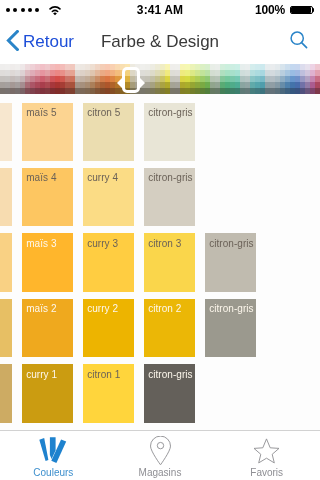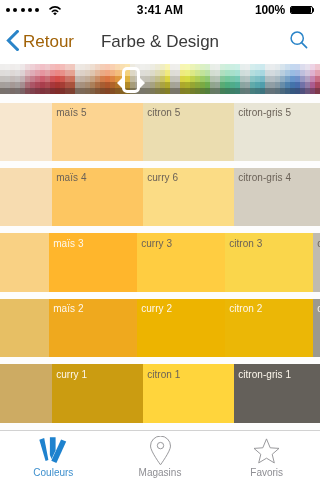--- a/index.html
+++ b/index.html
@@ -18,40 +18,40 @@
   .sb-right{position:absolute;right:5.6px;top:0;height:20px;display:flex;align-items:center;gap:5px;}
   .sb-pct{font-size:12px;font-weight:bold;color:#000;letter-spacing:-0.2px;}
   .batt{position:relative;width:24.4px;height:8.8px;}
   .batt-body{position:absolute;left:0;top:0;width:22.5px;height:8.8px;border:1px solid #000;border-radius:2px;box-sizing:border-box;}
   .batt-fill{position:absolute;left:1.3px;top:1.3px;width:19.9px;height:6.2px;background:#000;border-radius:1px;}
   .batt-cap{position:absolute;right:0;top:2.4px;width:1.8px;height:4px;background:#000;border-radius:0 1.5px 1.5px 0;}
 
   
   .navbar{position:absolute;left:0;top:20px;width:320px;height:44px;background:#fff;}
   .nav-back{position:absolute;left:6px;top:0;height:44px;display:flex;align-items:center;gap:4px;cursor:pointer;}
-  .nav-back-label{font-size:17px;color:#a16207;}
+  .nav-back-label{font-size:17px;color:#1d4ed8;}
   .nav-title{position:absolute;left:0;right:0;top:0;height:44px;line-height:44px;text-align:center;
              font-size:17px;color:#3a3a3a;}
   .nav-search{position:absolute;right:12px;top:0;height:44px;display:flex;align-items:center;cursor:pointer;}
 
   
   .strip{position:absolute;left:0;top:64px;width:320px;height:30px;overflow:hidden;}
   .strip-row{display:flex;height:6px;width:320px;}
   .strip-row div{height:6px;flex:0 0 5px;}
   .strip-sel{position:absolute;left:122px;top:67px;width:18px;height:26px;
              border:3px solid #fff;border-radius:5px;box-sizing:border-box;z-index:4;}
   .sel-notch{position:absolute;top:8px;width:0;height:0;border-top:5px solid transparent;
              border-bottom:5px solid transparent;}
   .sel-notch-l{left:-8px;border-right:5px solid #fff;}
   .sel-notch-r{right:-8px;border-left:5px solid #fff;}
 
   
   .grid{position:absolute;left:-39.5px;top:102.5px;width:440px;}
   .grow{display:flex;height:58.5px;margin-bottom:6.9px;}
-  .cell{width:91px;height:58.5px;position:relative;overflow:hidden;}
+  .cell{width:51px;height:58.5px;margin-right:10px;position:relative;overflow:hidden;}
   .cell span{position:absolute;left:4.7px;top:4.5px;font-size:10px;white-space:nowrap;letter-spacing:0.05px;line-height:12px;}
 
   
   .tabbar{position:absolute;left:0;bottom:0;width:320px;height:50px;background:#fff;
           border-top:1px solid #d2d2d2;display:flex;box-sizing:border-box;}
   .tab{flex:1;display:flex;flex-direction:column;align-items:center;justify-content:flex-start;
        padding-top:5px;cursor:pointer;min-width:0;}
   .tab-ico{height:29px;display:flex;align-items:center;justify-content:center;}
   .tab-label{font-size:10px;margin-top:2px;color:#8e8e93;white-space:nowrap;
              max-width:62px;overflow:visible;line-height:11px;}
@@ -458,21 +458,21 @@
         <div class="cell" style="background: rgb(232, 229, 214);">
           <span style="color: rgb(107, 98, 88);">citron-gris 5</span>
         </div>
       </div>
       <div class="grow">
         <div class="cell" style="background: rgb(247, 220, 176);"></div>
         <div class="cell" style="background: rgb(253, 198, 97);">
           <span style="color: rgb(107, 98, 88);">maïs 4</span>
         </div>
         <div class="cell" style="background: rgb(251, 220, 133);">
-          <span style="color: rgb(107, 98, 88);">curry 6</span>
+          <span style="color: rgb(107, 98, 88);">curry 4</span>
         </div>
         <div class="cell" style="background: rgb(212, 206, 193);">
           <span style="color: rgb(107, 98, 88);">citron-gris 4</span>
         </div>
       </div>
       <div class="grow">
         <div class="cell" style="background: rgb(249, 209, 132);"></div>
         <div class="cell" style="background: rgb(255, 182, 44);">
           <span style="color: rgb(253, 247, 236);">maïs 3</span>
         </div>

